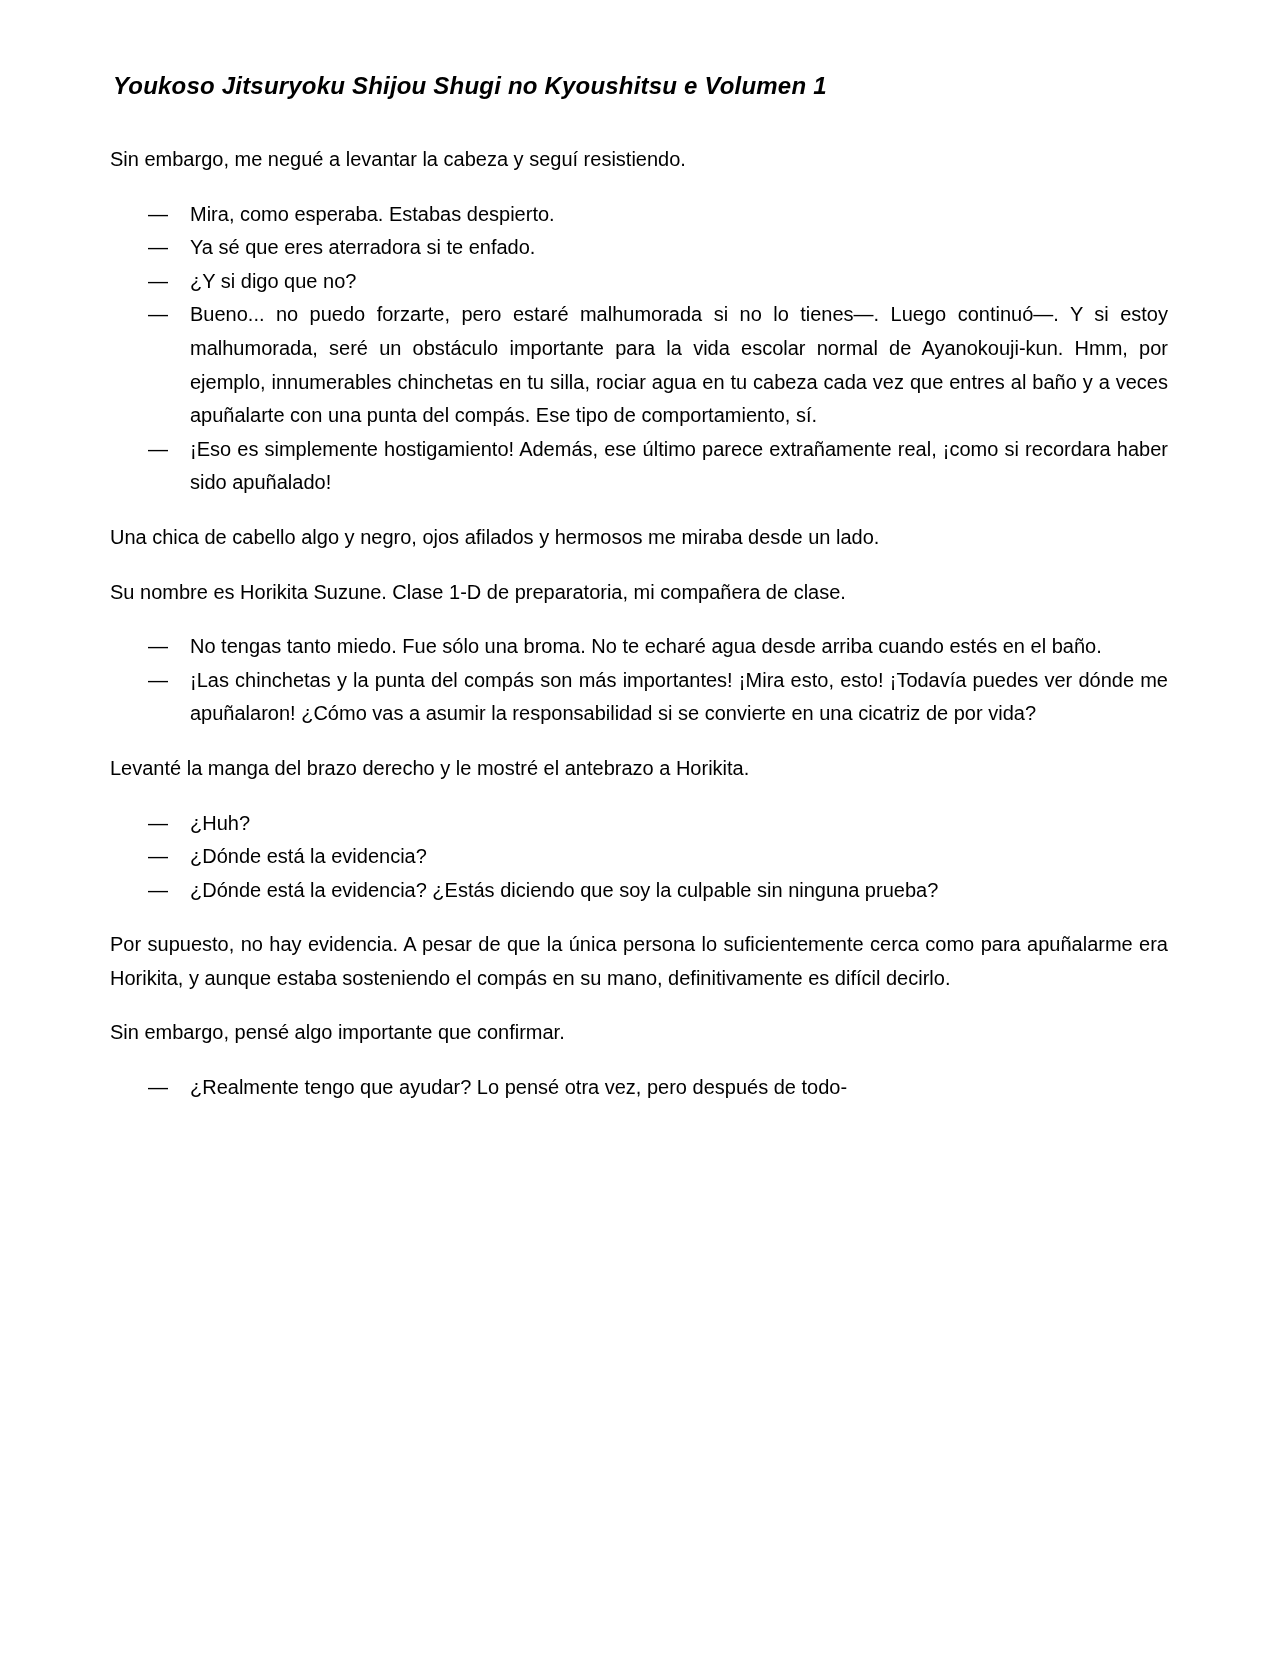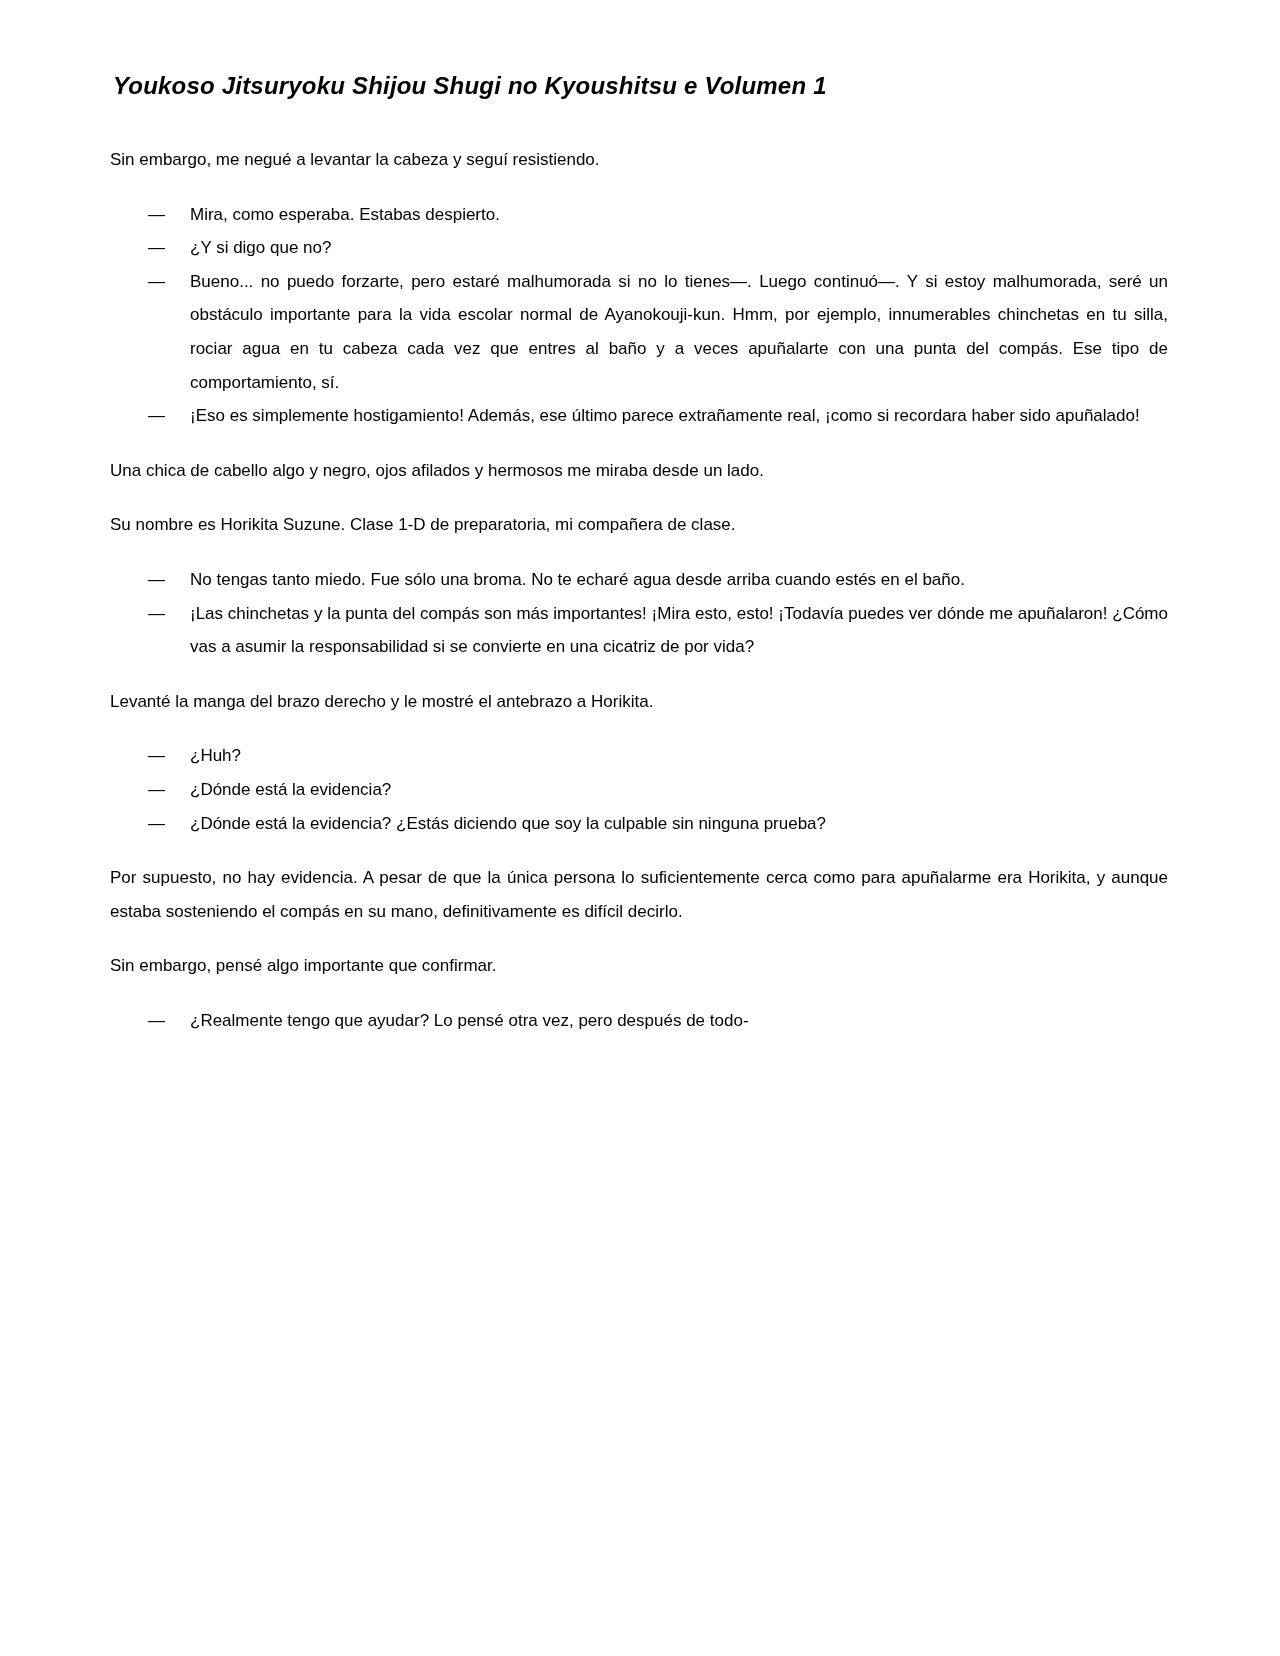--- a/index.html
+++ b/index.html
@@ -22,21 +22,21 @@
     font-weight: bold;
     font-style: italic;
     letter-spacing: 0.2px;
     white-space: nowrap;
   }
   .doc-body {
     position: absolute;
     top: 143px;
     left: 110px;
     width: 1058px;
-    font-size: 17px;
+    font-size: 20px;
     line-height: 33.6px;
     text-align: justify;
   }
   .para { margin: 0 0 21px 0; }
   .dialogue-group { margin: 0 0 21px 0; }
   .dialogue-line {
     padding-left: 80px;
     text-indent: -42px;
     text-align: justify;
   }
@@ -72,20 +72,21 @@
 <div class="page" style="background: rgb(255, 255, 255); color: rgb(0, 0, 0);">
 
   <div class="doc-header">
     <span>Youkoso Jitsuryoku Shijou Shugi no Kyoushitsu e Volumen 1</span>
   </div>
 
   <div class="doc-body">
       <p class="para">Sin embargo, me negué a levantar la cabeza y seguí resistiendo.</p>
       <div class="dialogue-group">
         <div class="dialogue-line"><span class="dash">—</span><span>Mira, como esperaba. Estabas despierto.</span></div>
+        <div class="dialogue-line"><span class="dash">—</span><span>Ya sé que eres aterradora si te enfado.</span></div>
         <div class="dialogue-line"><span class="dash">—</span><span>¿Y si digo que no?</span></div>
         <div class="dialogue-line"><span class="dash">—</span><span>Bueno... no puedo forzarte, pero estaré malhumorada si no lo tienes—. Luego continuó—. Y si estoy malhumorada, seré un obstáculo importante para la vida escolar normal de Ayanokouji-kun. Hmm, por ejemplo, innumerables chinchetas en tu silla, rociar agua en tu cabeza cada vez que entres al baño y a veces apuñalarte con una punta del compás. Ese tipo de comportamiento, sí.</span></div>
         <div class="dialogue-line"><span class="dash">—</span><span>¡Eso es simplemente hostigamiento! Además, ese último parece extrañamente real, ¡como si recordara haber sido apuñalado!</span></div>
       </div>
       <p class="para">Una chica de cabello algo y negro, ojos afilados y hermosos me miraba desde un lado.</p>
       <p class="para">Su nombre es Horikita Suzune. Clase 1-D de preparatoria, mi compañera de clase.</p>
       <div class="dialogue-group">
         <div class="dialogue-line"><span class="dash">—</span><span>No tengas tanto miedo. Fue sólo una broma. No te echaré agua desde arriba cuando estés en el baño.</span></div>
         <div class="dialogue-line"><span class="dash">—</span><span>¡Las chinchetas y la punta del compás son más importantes! ¡Mira esto, esto! ¡Todavía puedes ver dónde me apuñalaron! ¿Cómo vas a asumir la responsabilidad si se convierte en una cicatriz de por vida?</span></div>
       </div>

